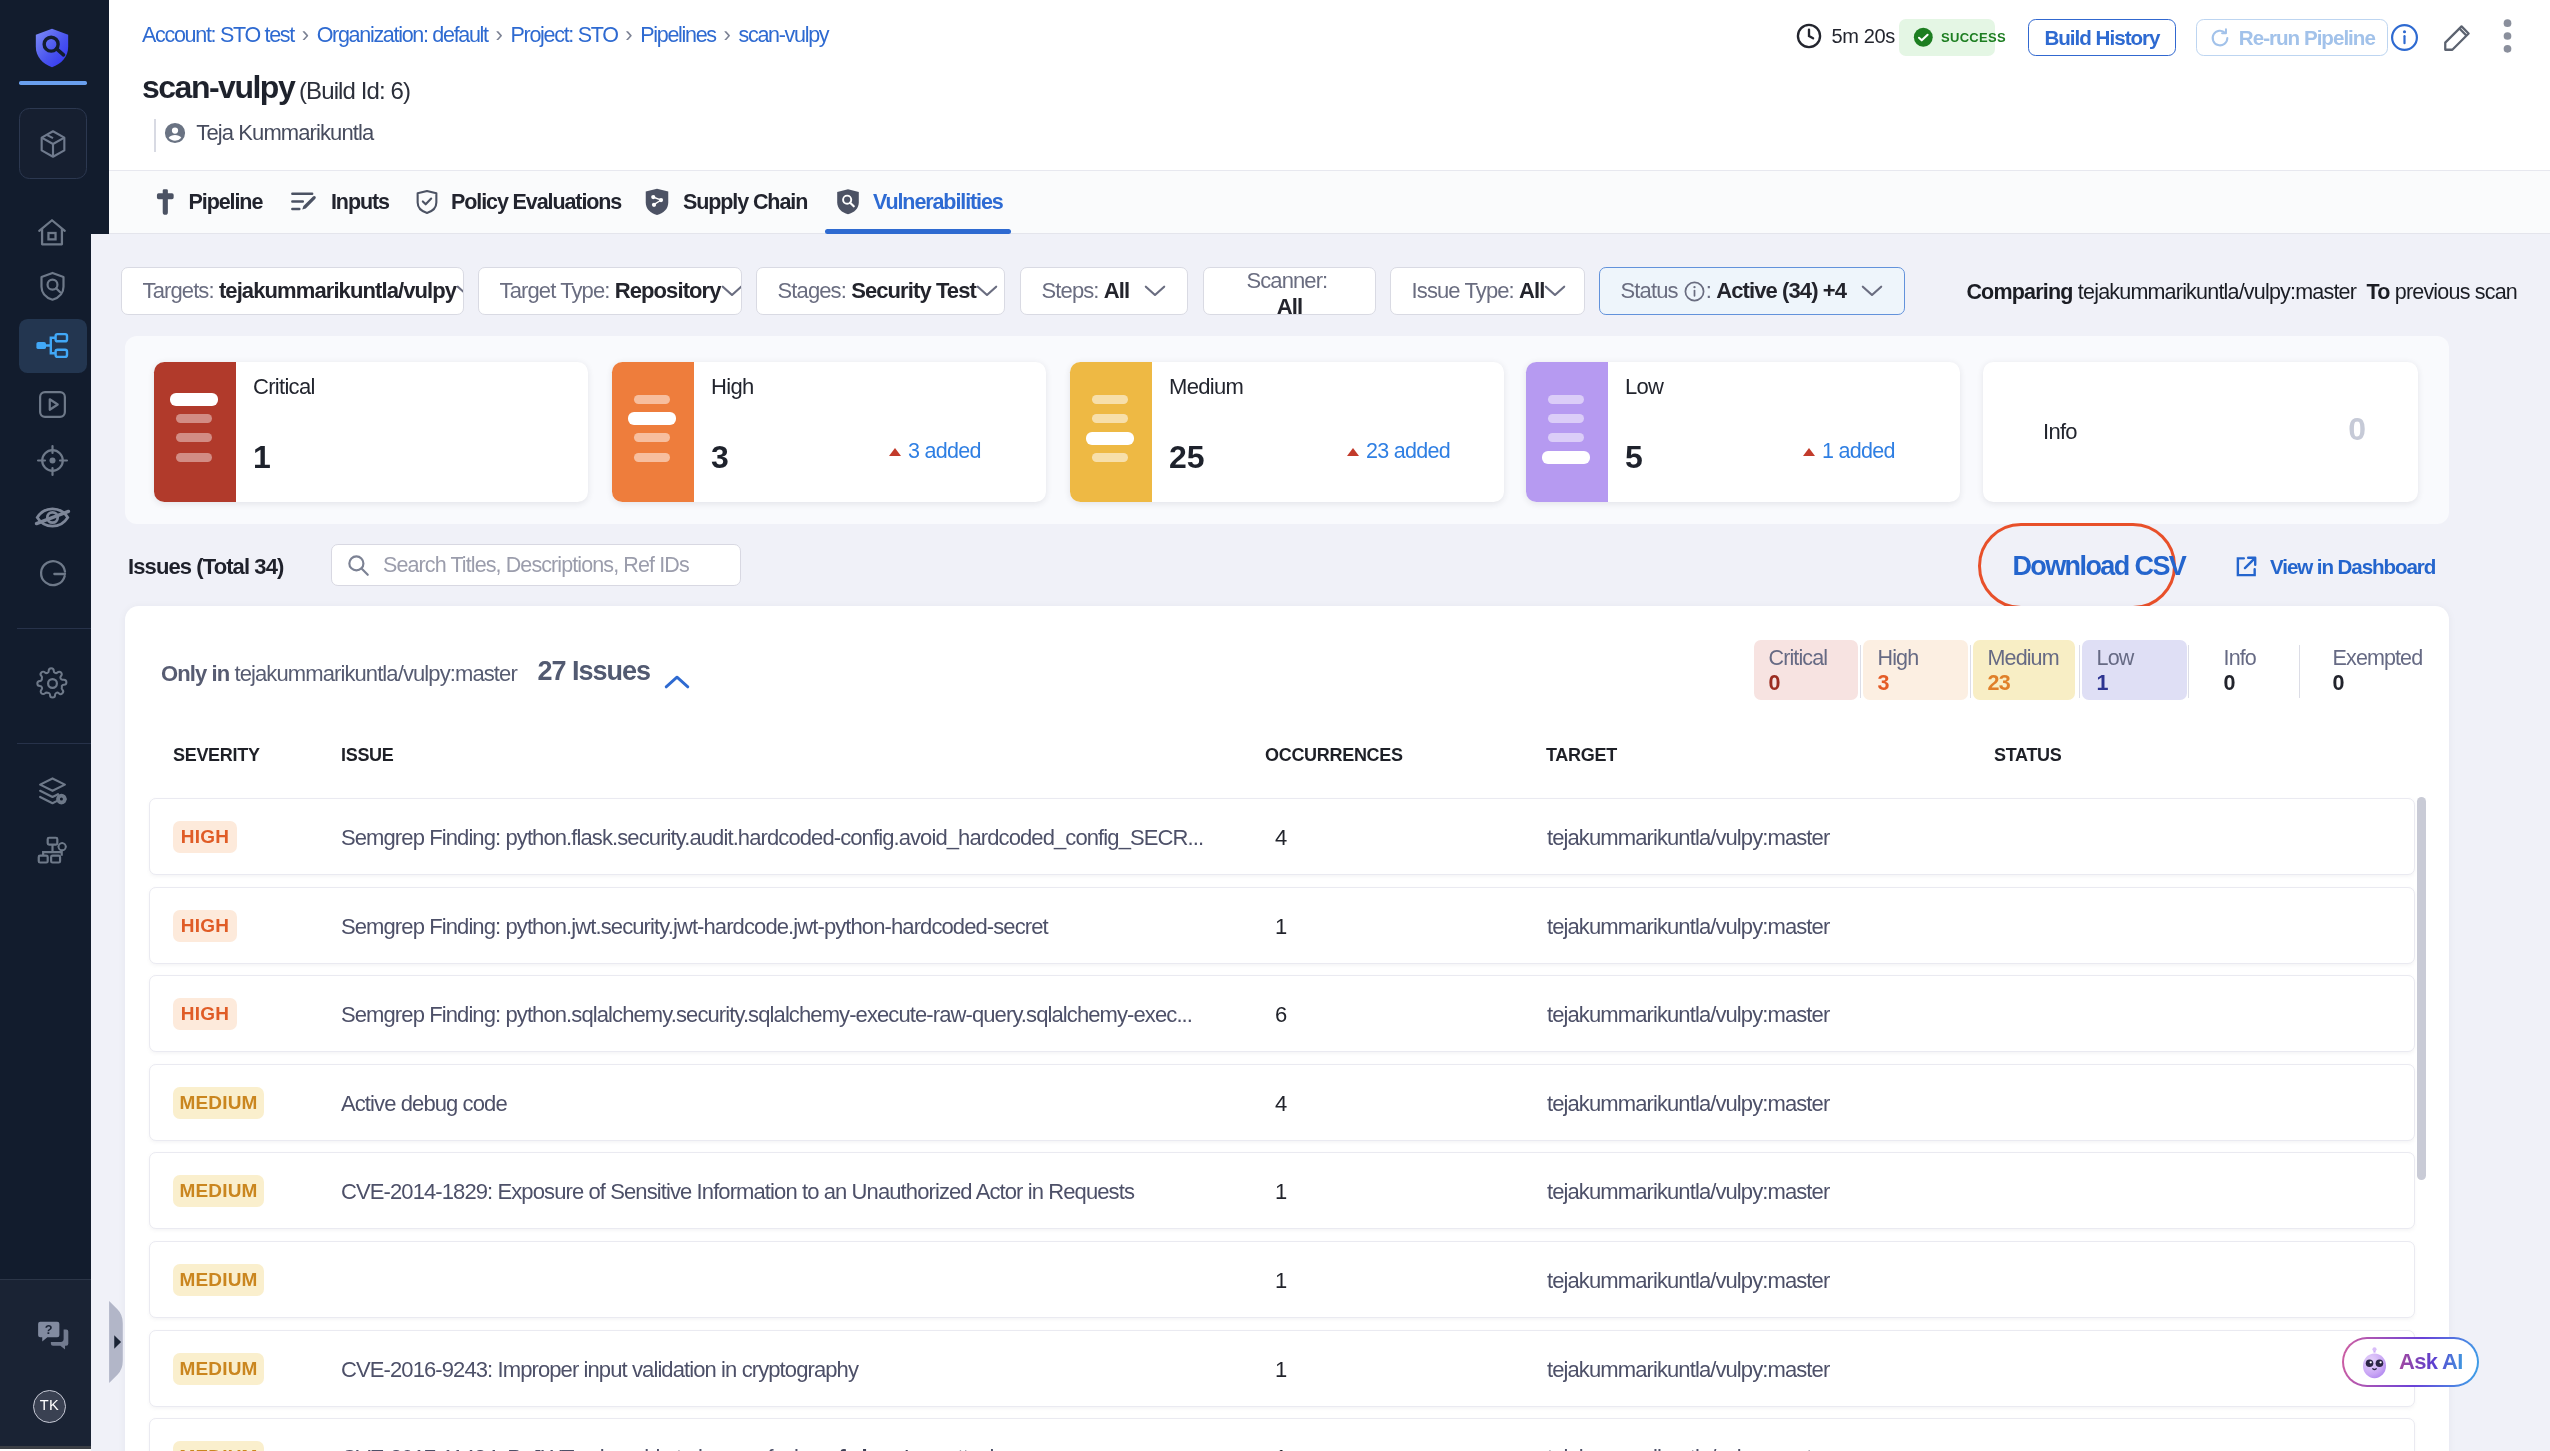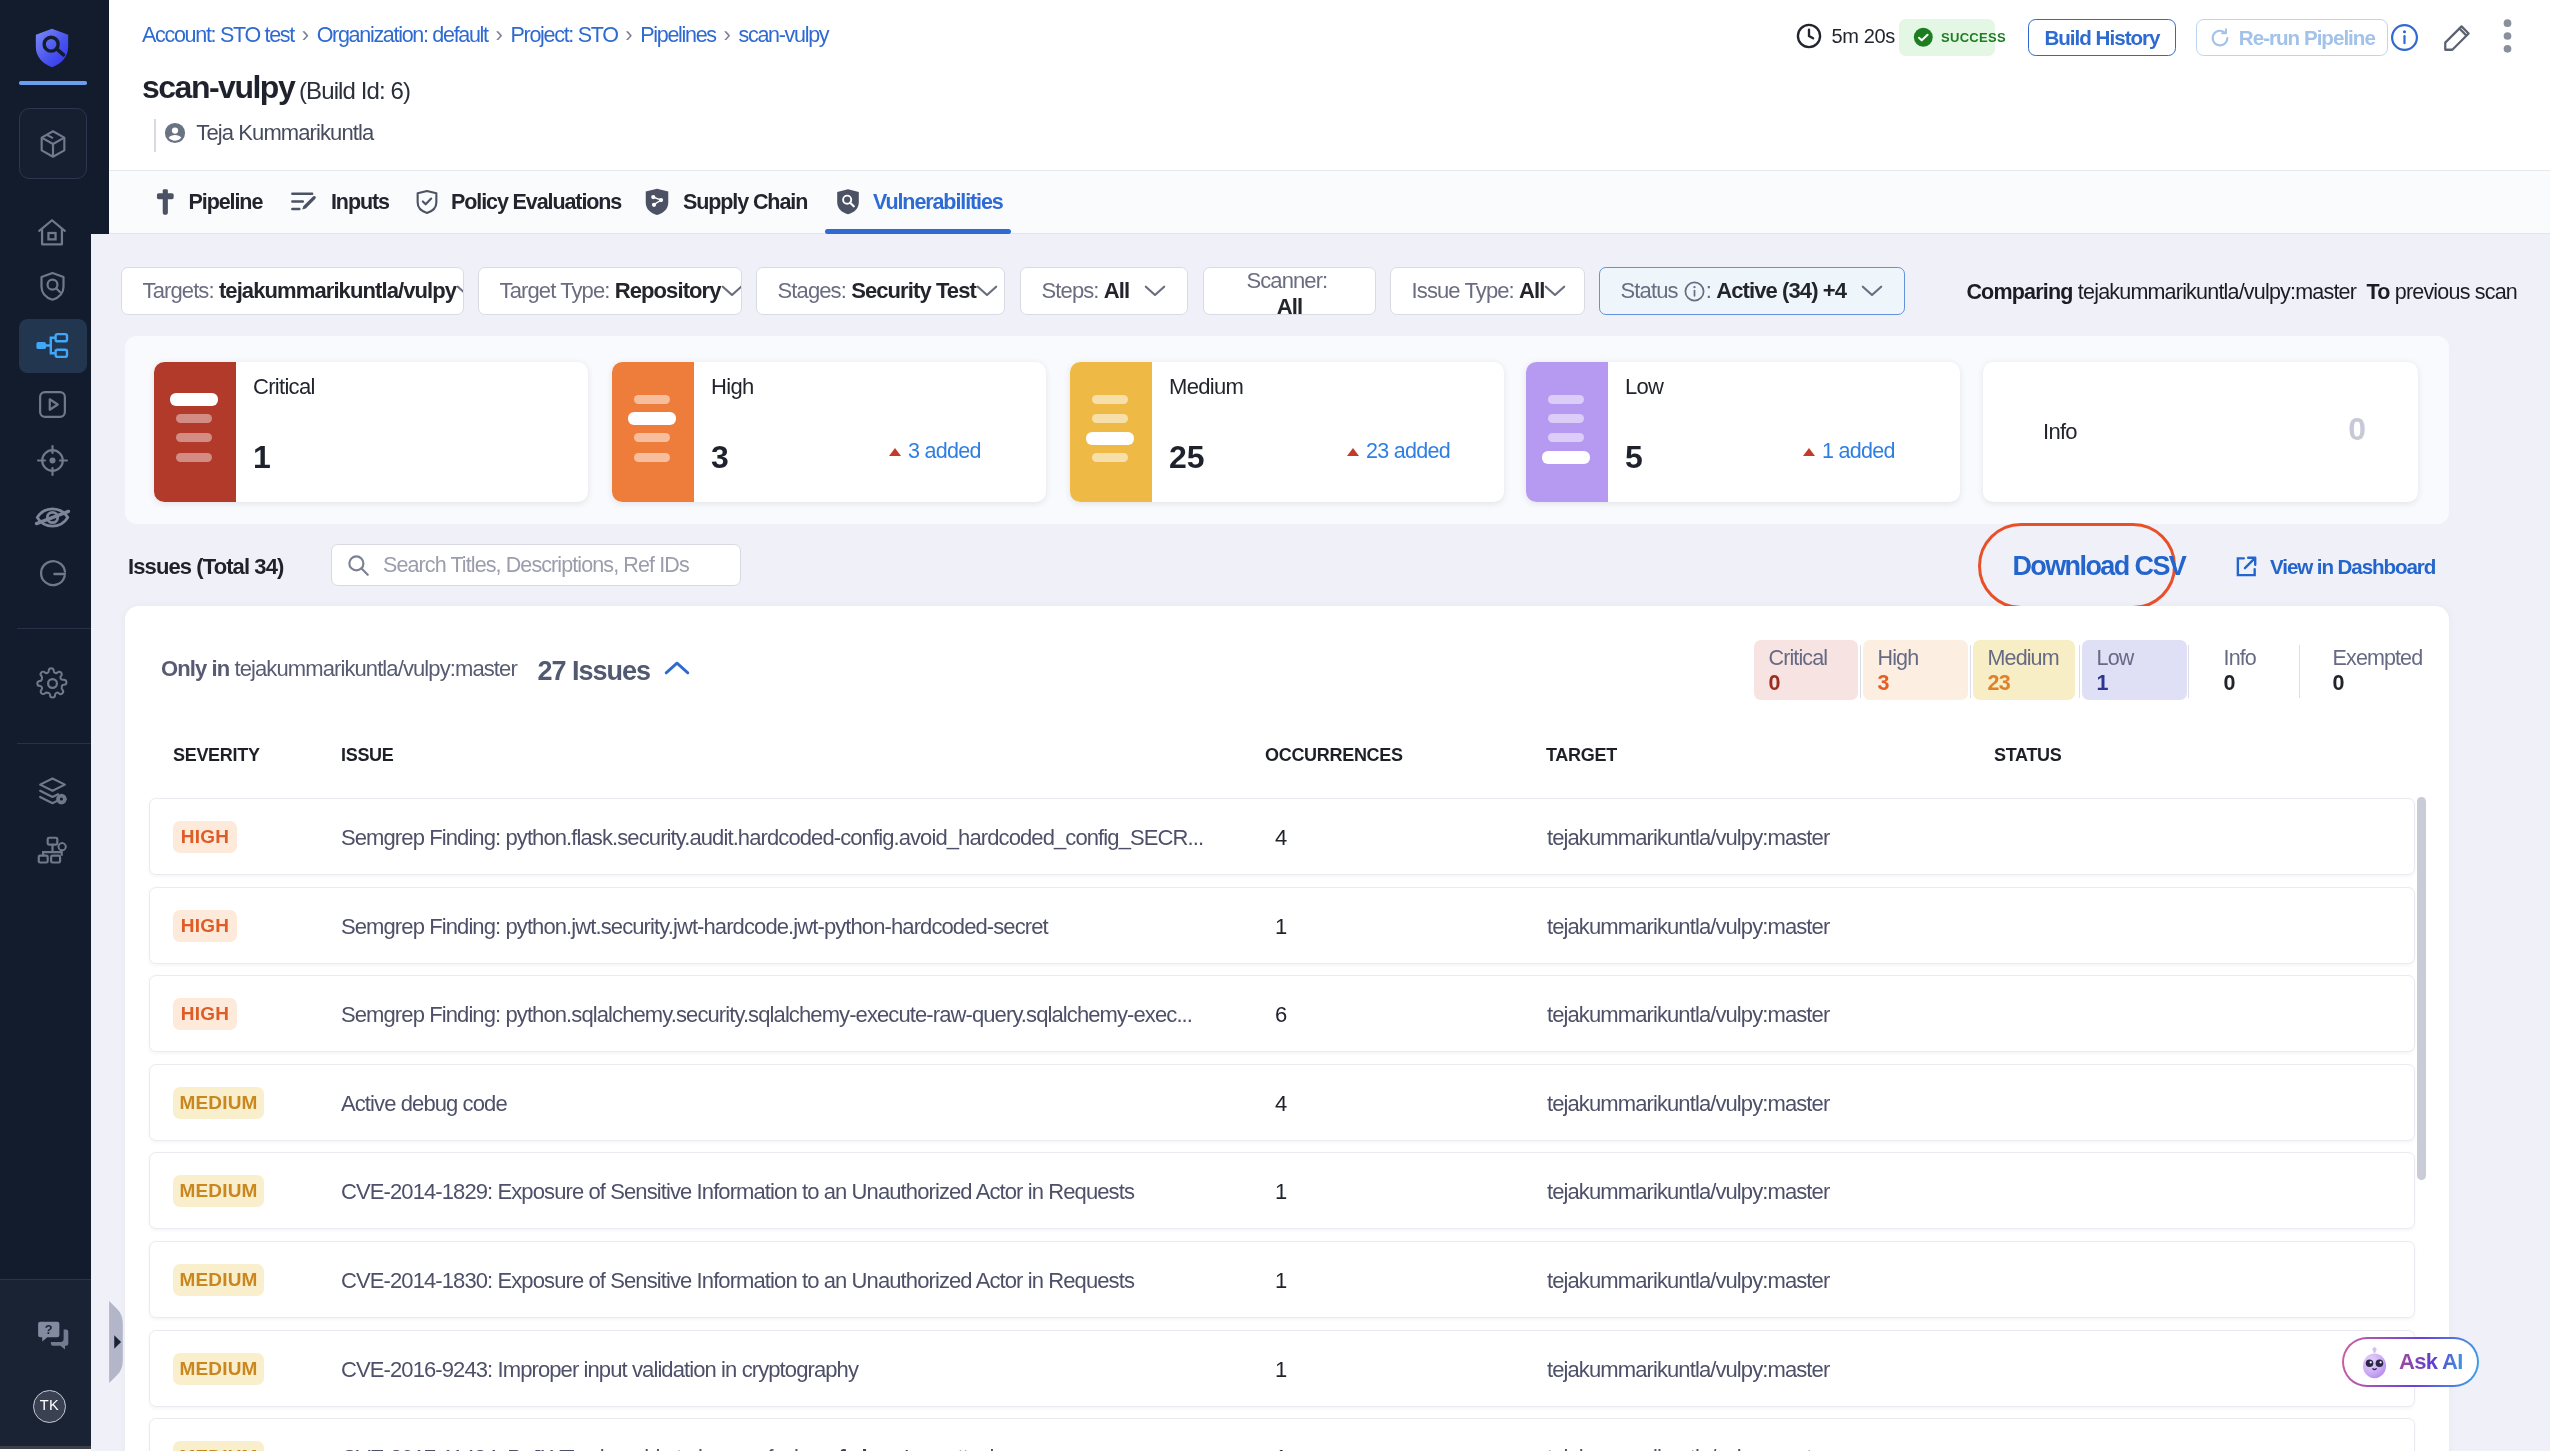--- a/index.html
+++ b/index.html
@@ -60,21 +60,21 @@
 .tri-up { width:0; height:0; border-left:6px solid transparent; border-right:6px solid transparent; border-bottom:8.6px solid #c23b2b; }
 
 
 .issuestitle { position:absolute; left:37px; top:320px; font-size:22px; letter-spacing:-0.9px; font-weight:bold; color:#1f212b; }
 .searchbox { position:absolute; left:240px; top:310px; width:410px; height:42px; background:#fff; border:1.7px solid #d8d8e2; border-radius:6.9px; display:flex; align-items:center; gap:12px; padding:0 8.6px 0 13px; font-size:21.5px; letter-spacing:-0.9px; color:#9b9dac; white-space:nowrap; overflow:hidden; }
 .dlwrap { position:absolute; left:1887px; top:289px; width:198px; height:86px; border:3.4px solid #e8502a; border-radius:43px; display:flex; align-items:center; justify-content:flex-start; padding-left:22px; gap:9.4px; font-size:27px; letter-spacing:-1.6px; font-weight:bold; color:#2465cd; white-space:nowrap;text-align:right; }
 .viewdash { position:absolute; left:2142px; top:320px; font-size:20.6px; letter-spacing:-1.1px; font-weight:bold; color:#2465cd; display:flex; align-items:center; gap:11px; white-space:nowrap; }
 
 
 #issuebox { position:absolute; left:34px; top:372px; width:2324px; height:910px; background:#ffffff; border-radius:13.7px; box-shadow:0 1.7px 8.6px rgba(40,41,61,0.05); }
-.onlyin { position:absolute; left:36px; top:50px; font-size:22px; letter-spacing:-0.9px; color:#575c72; display:flex; align-items:flex-start; white-space:nowrap; }
+.onlyin { position:absolute; left:36px; top:50px; font-size:22px; letter-spacing:-0.9px; color:#575c72; display:flex; align-items:flex-end; white-space:nowrap; }
 .onlyin .cnt { font-size:27px; font-weight:bold; margin-left:20.6px; letter-spacing:-1px; color:#525a71; }
 .chip { position:absolute; top:34px; width:104px; height:60px; border-radius:6.9px; padding:6px 0 0 14.6px; font-size:21.5px; letter-spacing:-0.9px; color:#666a84; line-height:25px; }
 .chip b { font-size:21.5px; }
 .chipdiv { position:absolute; top:39px; width:0.9px; height:53px; background:#dcdde6; }
 .thead { position:absolute; top:139px; font-size:18px; font-weight:bold; color:#1e2027; letter-spacing:-0.3px; }
 .row { position:absolute; left:24px; width:2266px; height:77px; background:#fff; border:0.9px solid #eaeaf1; border-radius:6.9px; box-shadow:0 1.7px 3.4px rgba(96,97,112,0.06); }
 .sevbadge { position:absolute; left:23px; top:22px; height:32px; border-radius:6.9px; font-weight:bold; font-size:19px; letter-spacing:0.2px; display:flex; align-items:center; justify-content:center; }
 .sev-high { width:64px; background:#fdeadb; color:#e05c26; }
 .sev-med { width:91px; background:#faefcd; color:#ca861f; }
 .rissue { position:absolute; left:191px; top:0; height:77px; line-height:77px; font-size:22px; letter-spacing:-0.9px; color:#4d5068; white-space:nowrap; }
@@ -422,21 +422,20 @@
           <span class="rtarget">tejakummarikuntla/vulpy:master</span>
         </div>
         <div class="row" style="top:546px">
           <span class="sevbadge sev-med">MEDIUM</span>
           <span class="rissue">CVE-2014-1829: Exposure of Sensitive Information to an Unauthorized Actor in Requests</span>
           <span class="rocc">1</span>
           <span class="rtarget">tejakummarikuntla/vulpy:master</span>
         </div>
         <div class="row" style="top:635px">
           <span class="sevbadge sev-med">MEDIUM</span>
-          <span class="rissue">CVE-2014-1830: Exposure of Sensitive Information to an Unauthorized Actor in Requests</span>
           <span class="rocc">1</span>
           <span class="rtarget">tejakummarikuntla/vulpy:master</span>
         </div>
         <div class="row" style="top:724px">
           <span class="sevbadge sev-med">MEDIUM</span>
           <span class="rissue">CVE-2016-9243: Improper input validation in cryptography</span>
           <span class="rocc">1</span>
           <span class="rtarget">tejakummarikuntla/vulpy:master</span>
         </div>
         <div class="row" style="top:812px">

